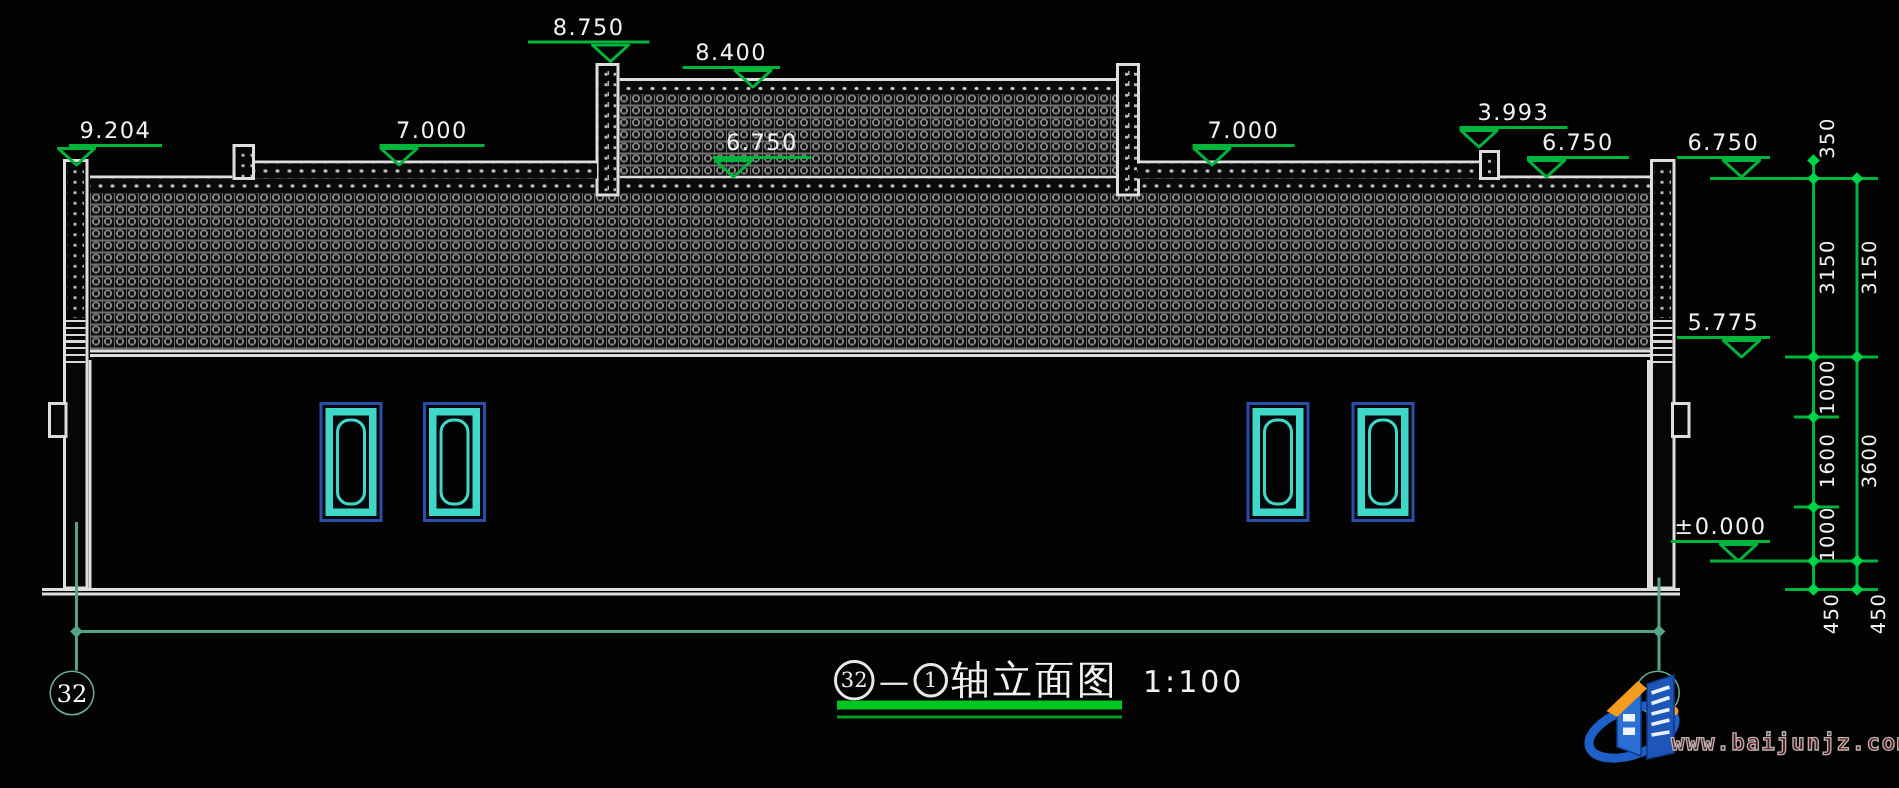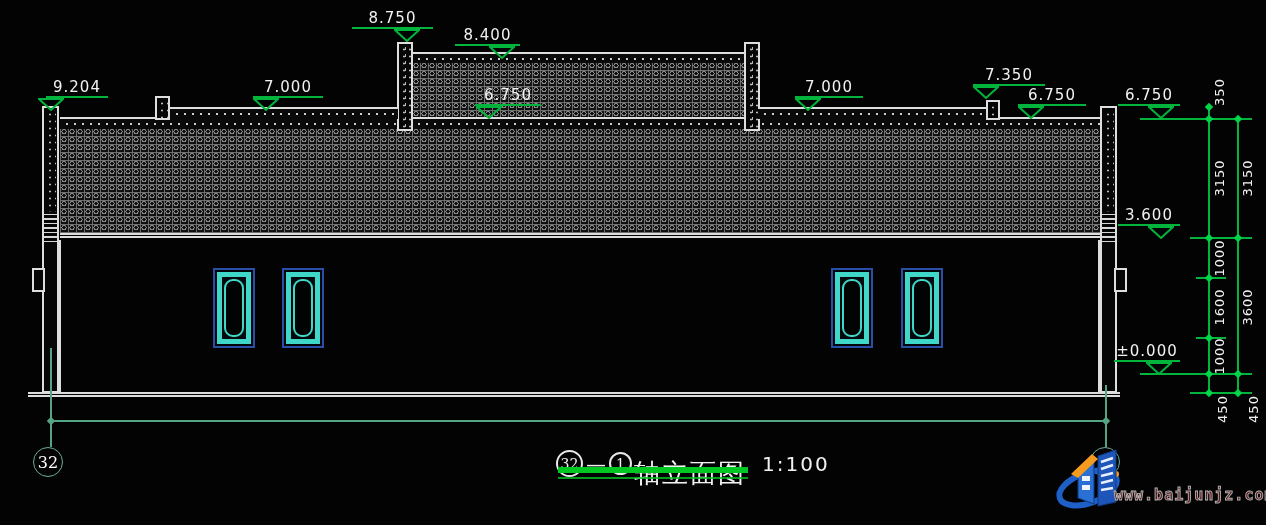--- a/index.html
+++ b/index.html
@@ -49,21 +49,21 @@
   
   .axis-circle{position:absolute;width:30px;height:30px;border:1.5px solid #69b093;border-radius:50%;
                box-sizing:border-box;display:flex;align-items:center;justify-content:center;
                font-size:16px;color:#fff;font-family:"DejaVu Serif",serif;background:#030303;}
   .title-row{position:absolute;display:flex;align-items:center;color:#f2f2f2;}
   .tcircle{display:inline-flex;align-items:center;justify-content:center;border:2px solid #e8e8e8;
            border-radius:50%;box-sizing:border-box;font-family:"DejaVu Serif",serif;color:#f2f2f2;}
   .t32{width:27px;height:27px;font-size:14px;}
   .t1{width:23px;height:23px;font-size:14px;}
   .tdash{font-size:20px;margin:0 3px;}
-  .tname{font-size:26px;letter-spacing:2px;margin-left:2px;margin-top:20px;}
+  .tname{font-size:26px;letter-spacing:2px;margin-left:2px;}
   .tscale{font-size:20px;margin-left:16px;letter-spacing:2px;}
   .title-bar{position:absolute;background:#00c822;}
 
   
   .logo{position:absolute;left:1054px;top:434px;width:212px;height:86px;z-index:5;}
   .logo-name{position:absolute;left:52px;top:8px;font-size:34px;font-weight:bold;letter-spacing:2px;
              color:#1e1e1e;-webkit-text-stroke:1.3px #c9c9c9;
              text-shadow:0 0 2px #9a9a9a;font-family:"DejaVu Sans",sans-serif;white-space:nowrap;}
   .logo-url{position:absolute;left:60px;top:52px;font-size:15px;font-weight:bold;letter-spacing:1px;
             color:#5c1313;-webkit-text-stroke:.9px #b5b5b5;white-space:nowrap;
@@ -176,42 +176,42 @@
       </svg>
   </div>
   <div class="elev" style="left:795px;top:79px;width:68px;">
     <span class="elev-val">7.000</span>
     <div class="elev-line"></div>
     <svg class="tri" width="26" height="13" viewBox="0 0 26 13" style="left:0;">
         <path d="M1 1 H25 L13 12 Z"></path>
       </svg>
   </div>
   <div class="elev" style="left:973px;top:67px;width:72px;">
-    <span class="elev-val">7.350</span>
+    <span class="elev-val">3.993</span>
     <div class="elev-line"></div>
     <svg class="tri" width="26" height="13" viewBox="0 0 26 13" style="left:0;">
         <path d="M1 1 H25 L13 12 Z"></path>
       </svg>
   </div>
   <div class="elev" style="left:1018px;top:87px;width:68px;">
     <span class="elev-val">6.750</span>
     <div class="elev-line"></div>
     <svg class="tri" width="26" height="13" viewBox="0 0 26 13" style="left:0;">
         <path d="M1 1 H25 L13 12 Z"></path>
       </svg>
   </div>
   <div class="elev" style="left:1118px;top:87px;width:62px;">
     <span class="elev-val">6.750</span>
     <div class="elev-line"></div>
     <svg class="tri" width="26" height="13" viewBox="0 0 26 13" style="left:30px;">
         <path d="M1 1 H25 L13 12 Z"></path>
       </svg>
   </div>
   <div class="elev" style="left:1118px;top:207px;width:62px;">
-    <span class="elev-val">3.600</span>
+    <span class="elev-val">5.775</span>
     <div class="elev-line"></div>
     <svg class="tri" width="26" height="13" viewBox="0 0 26 13" style="left:30px;">
         <path d="M1 1 H25 L13 12 Z"></path>
       </svg>
   </div>
   <div class="elev" style="left:1114px;top:343px;width:66px;">
     <span class="elev-val">±0.000</span>
     <div class="elev-line"></div>
     <svg class="tri" width="26" height="13" viewBox="0 0 26 13" style="left:32px;">
         <path d="M1 1 H25 L13 12 Z"></path>

